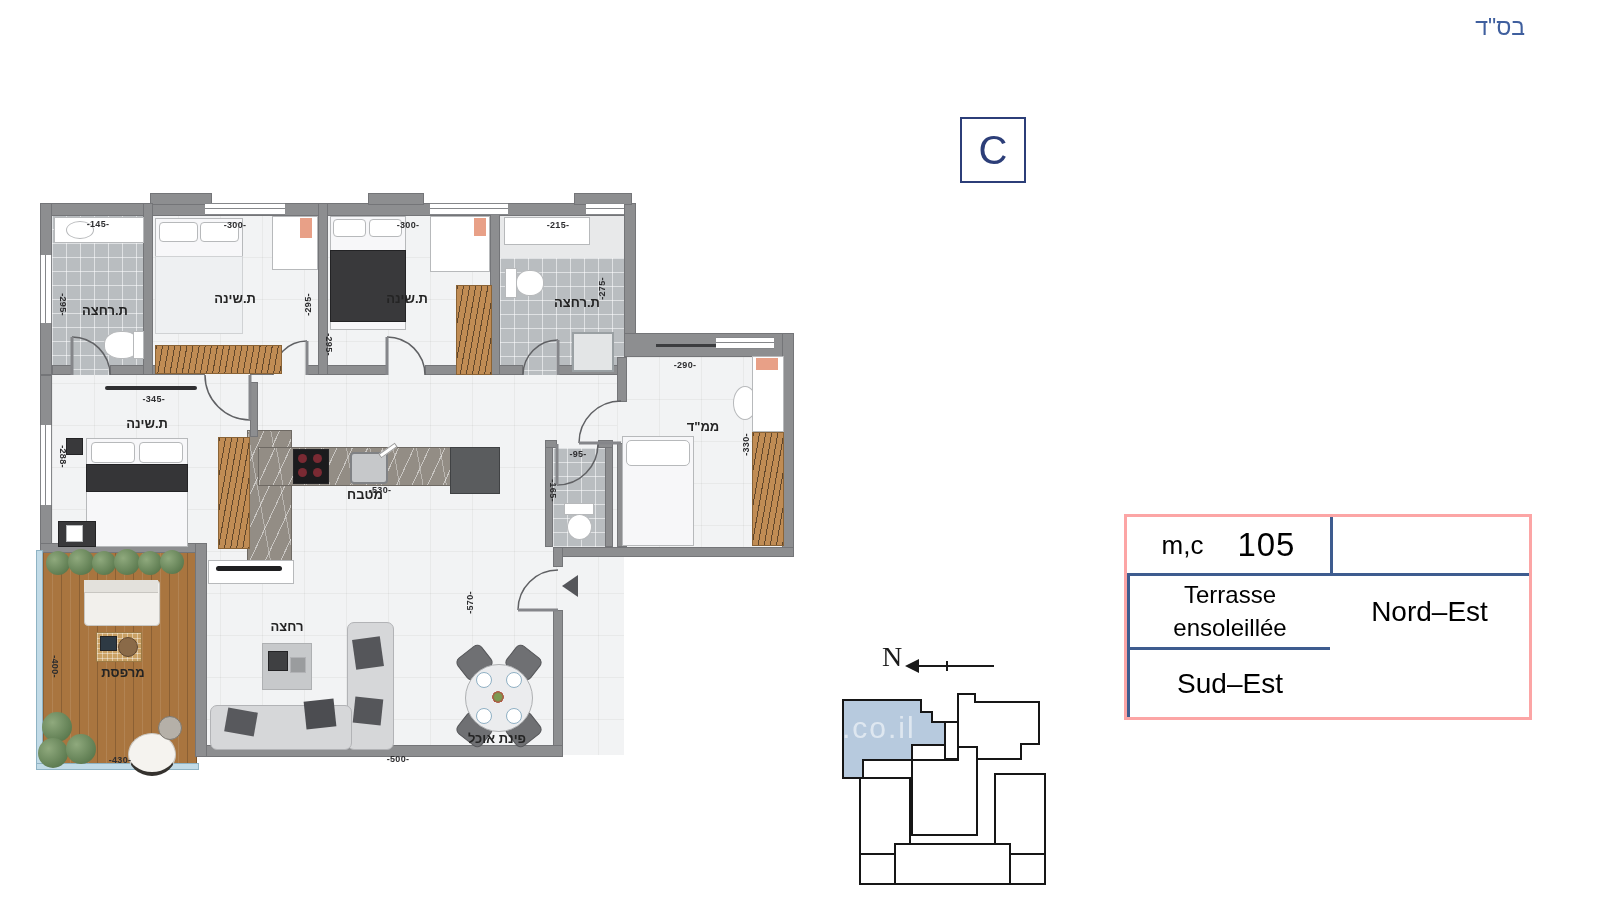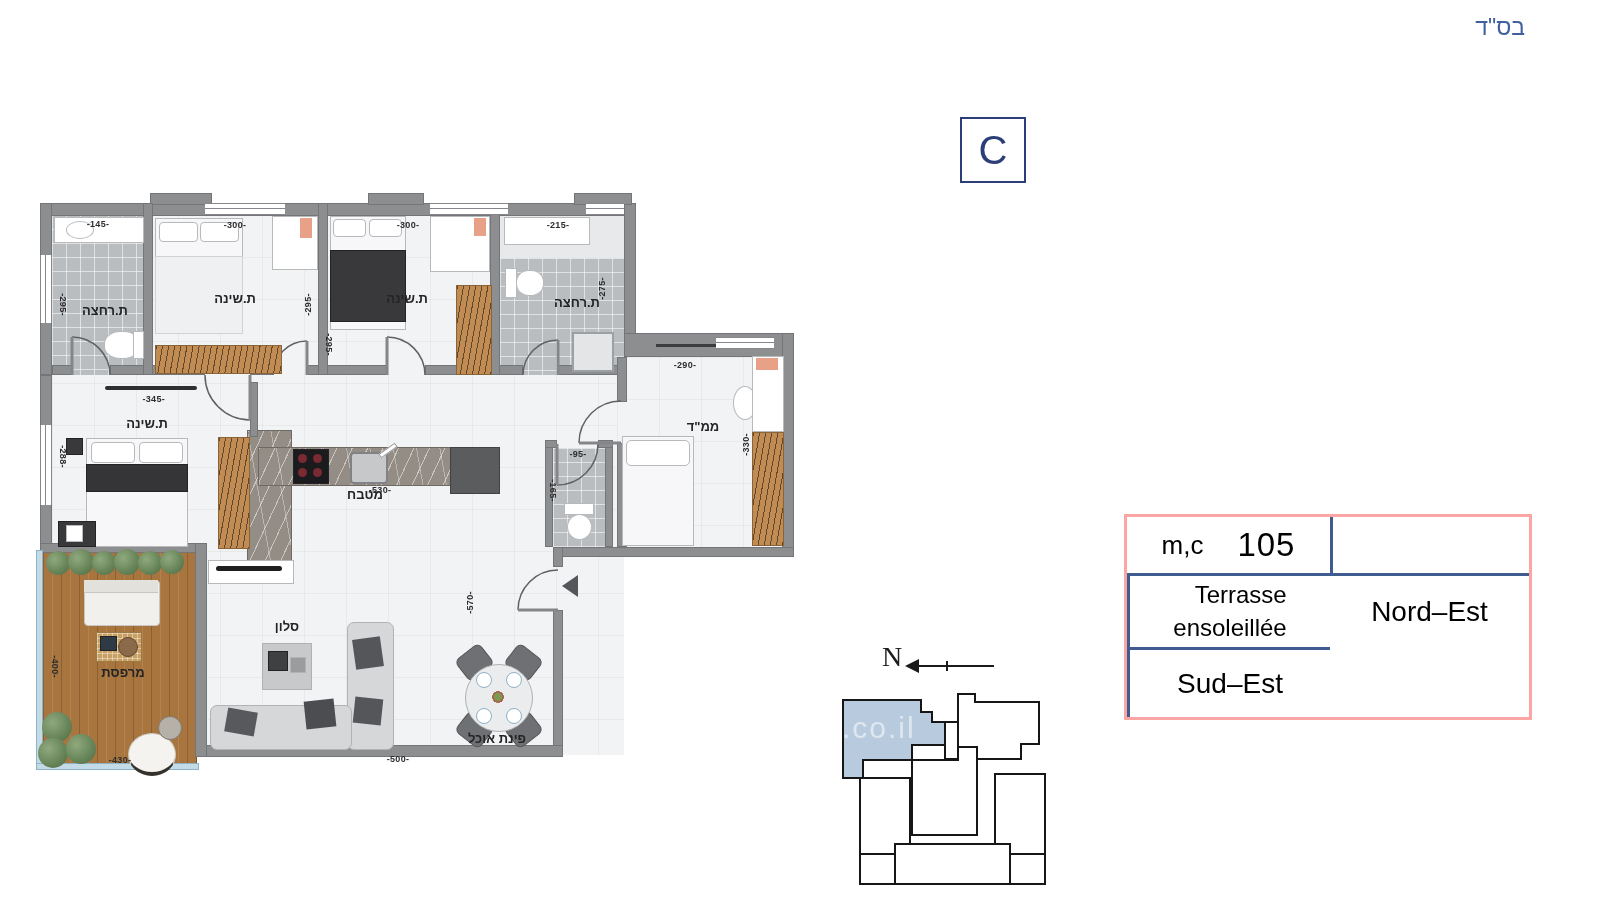--- a/index.html
+++ b/index.html
@@ -48,21 +48,21 @@
   .title{position:absolute;left:1014px;top:392px;width:520px;font-size:39px;letter-spacing:1.2px;
          color:#4c6ba3;text-decoration:underline;text-decoration-thickness:3px;text-underline-offset:9px;}
   .spec{position:absolute;left:1076px;top:514px;width:402px;height:200px;border:3px solid #fca5a5;
         display:grid;grid-template-columns:203px 199px;grid-template-rows:56px 74px 70px;color:#000000;margin-left:48px;}
   .spec .cell{display:flex;align-items:center;justify-content:center;}
   .spec .bl{border-left:3px solid #3e5c8f;}
   .spec .bt{border-top:3px solid #3e5c8f;}
   .spec .lbl{font-size:26px;}
   .spec .num{font-size:33px;letter-spacing:1px;margin-left:34px;}
   .spec .dir{font-size:28px;}
-  .spec .terr{font-size:24px;line-height:1.35;text-align:right;}
+  .spec .terr{font-size:24px;line-height:1.35;text-align:center;}
   .north-n{position:absolute;left:882px;top:641px;font-family:"Liberation Serif",serif;
            font-size:28px;color:#1c1c1c;}
   .north-line{position:absolute;left:914px;top:665px;width:80px;height:2px;background:#1a1a1a;}
   .north-head{position:absolute;left:905px;top:659px;width:0;height:0;
               border-top:7px solid transparent;border-bottom:7px solid transparent;border-right:14px solid #1a1a1a;}
   .north-tick{position:absolute;left:946px;top:661px;width:2px;height:10px;background:#1a1a1a;}
   .entry-arrow{position:absolute;left:562px;top:575px;width:0;height:0;
                border-top:11px solid transparent;border-bottom:11px solid transparent;border-right:16px solid #55565a;}
 </style>
 </head>
@@ -250,21 +250,21 @@
 
     <div class="entry-arrow"></div>
 
     <b class="roomlabel" style="left:70px;top:304px;">ת.רחצה</b>
     <b class="roomlabel" style="left:200px;top:292px;">ת.שינה</b>
     <b class="roomlabel" style="left:372px;top:292px;">ת.שינה</b>
     <b class="roomlabel" style="left:542px;top:296px;">ת.רחצה</b>
     <b class="roomlabel" style="left:112px;top:417px;">ת.שינה</b>
     <b class="roomlabel" style="left:668px;top:420px;">ממ"ד</b>
     <b class="roomlabel" style="left:330px;top:488px;">מטבח</b>
-    <b class="roomlabel" style="left:252px;top:620px;">סלון</b>
+    <b class="roomlabel" style="left:252px;top:620px;">רחצה</b>
     <b class="roomlabel" style="left:462px;top:732px;">פינת אוכל</b>
     <b class="roomlabel" style="left:88px;top:666px;">מרפסת</b>
 
     <b class="dim" style="left:78px;top:220px;">-145-</b>
     <b class="dim r90" style="left:42px;top:300px;">-295-</b>
     <b class="dim" style="left:215px;top:221px;">-300-</b>
     <b class="dim rm90" style="left:288px;top:300px;">-295-</b>
     <b class="dim" style="left:388px;top:221px;">-300-</b>
     <b class="dim r90" style="left:308px;top:340px;">-295-</b>
     <b class="dim" style="left:538px;top:221px;">-215-</b>

